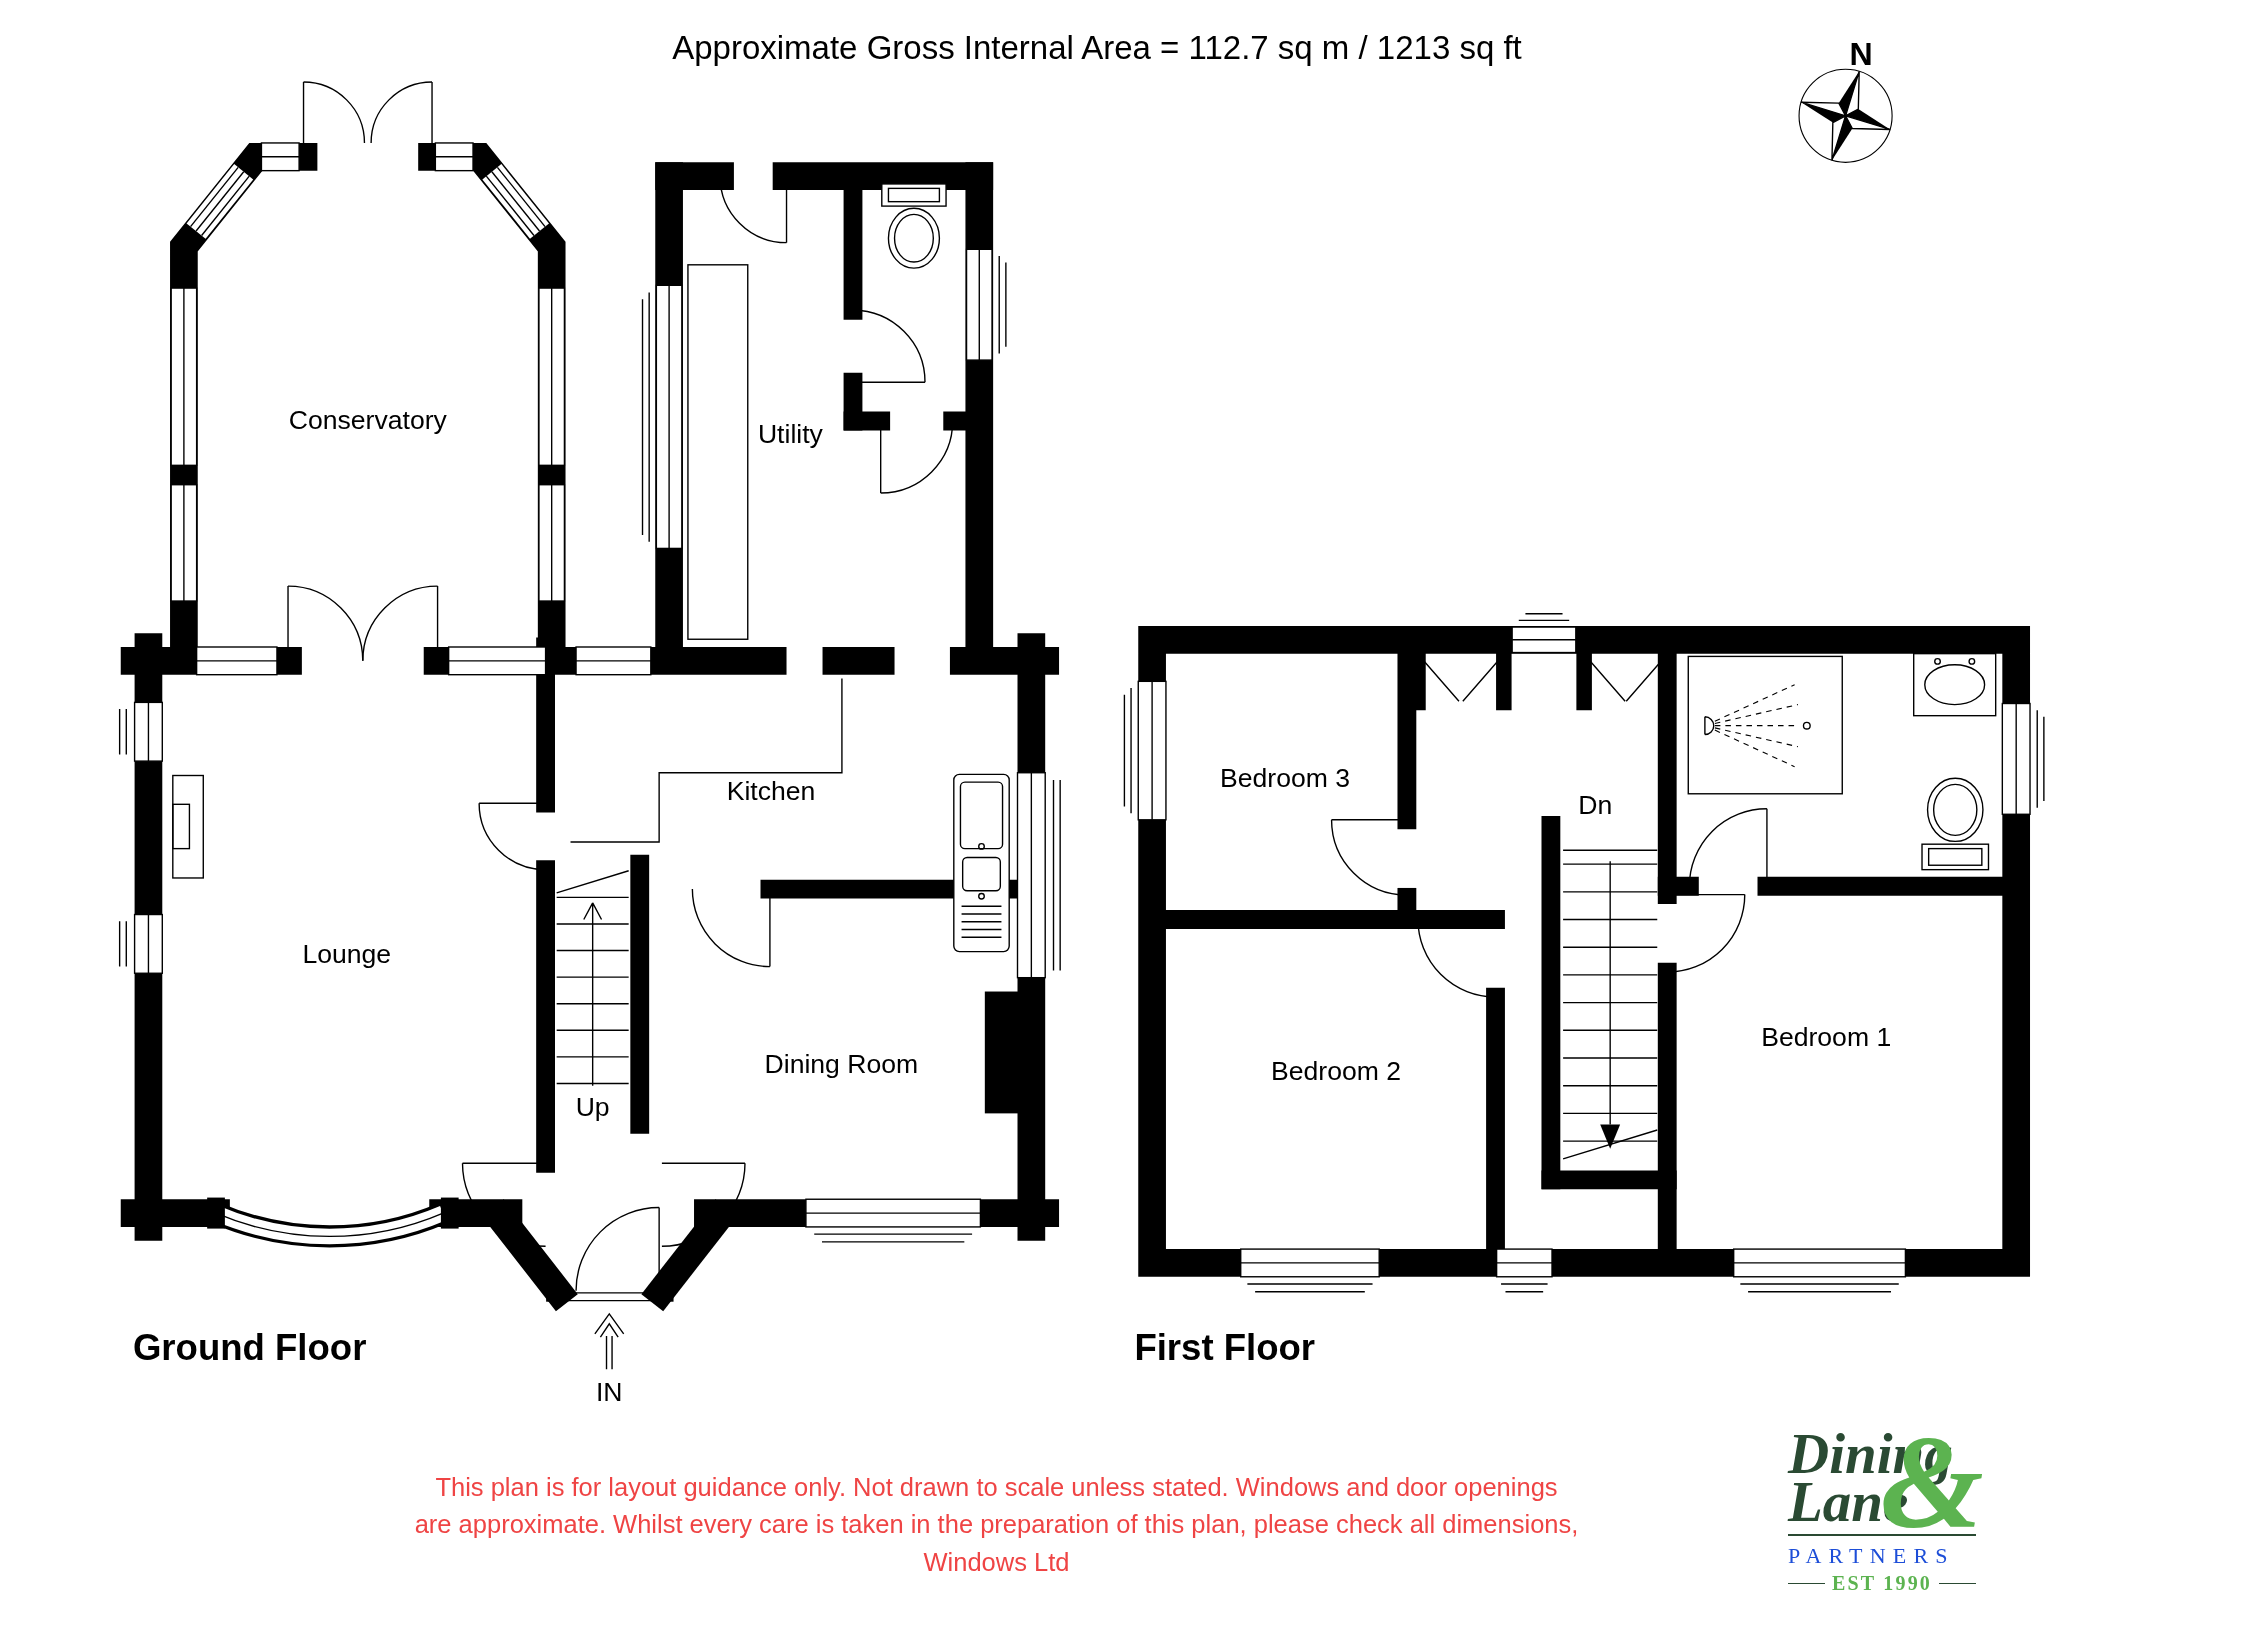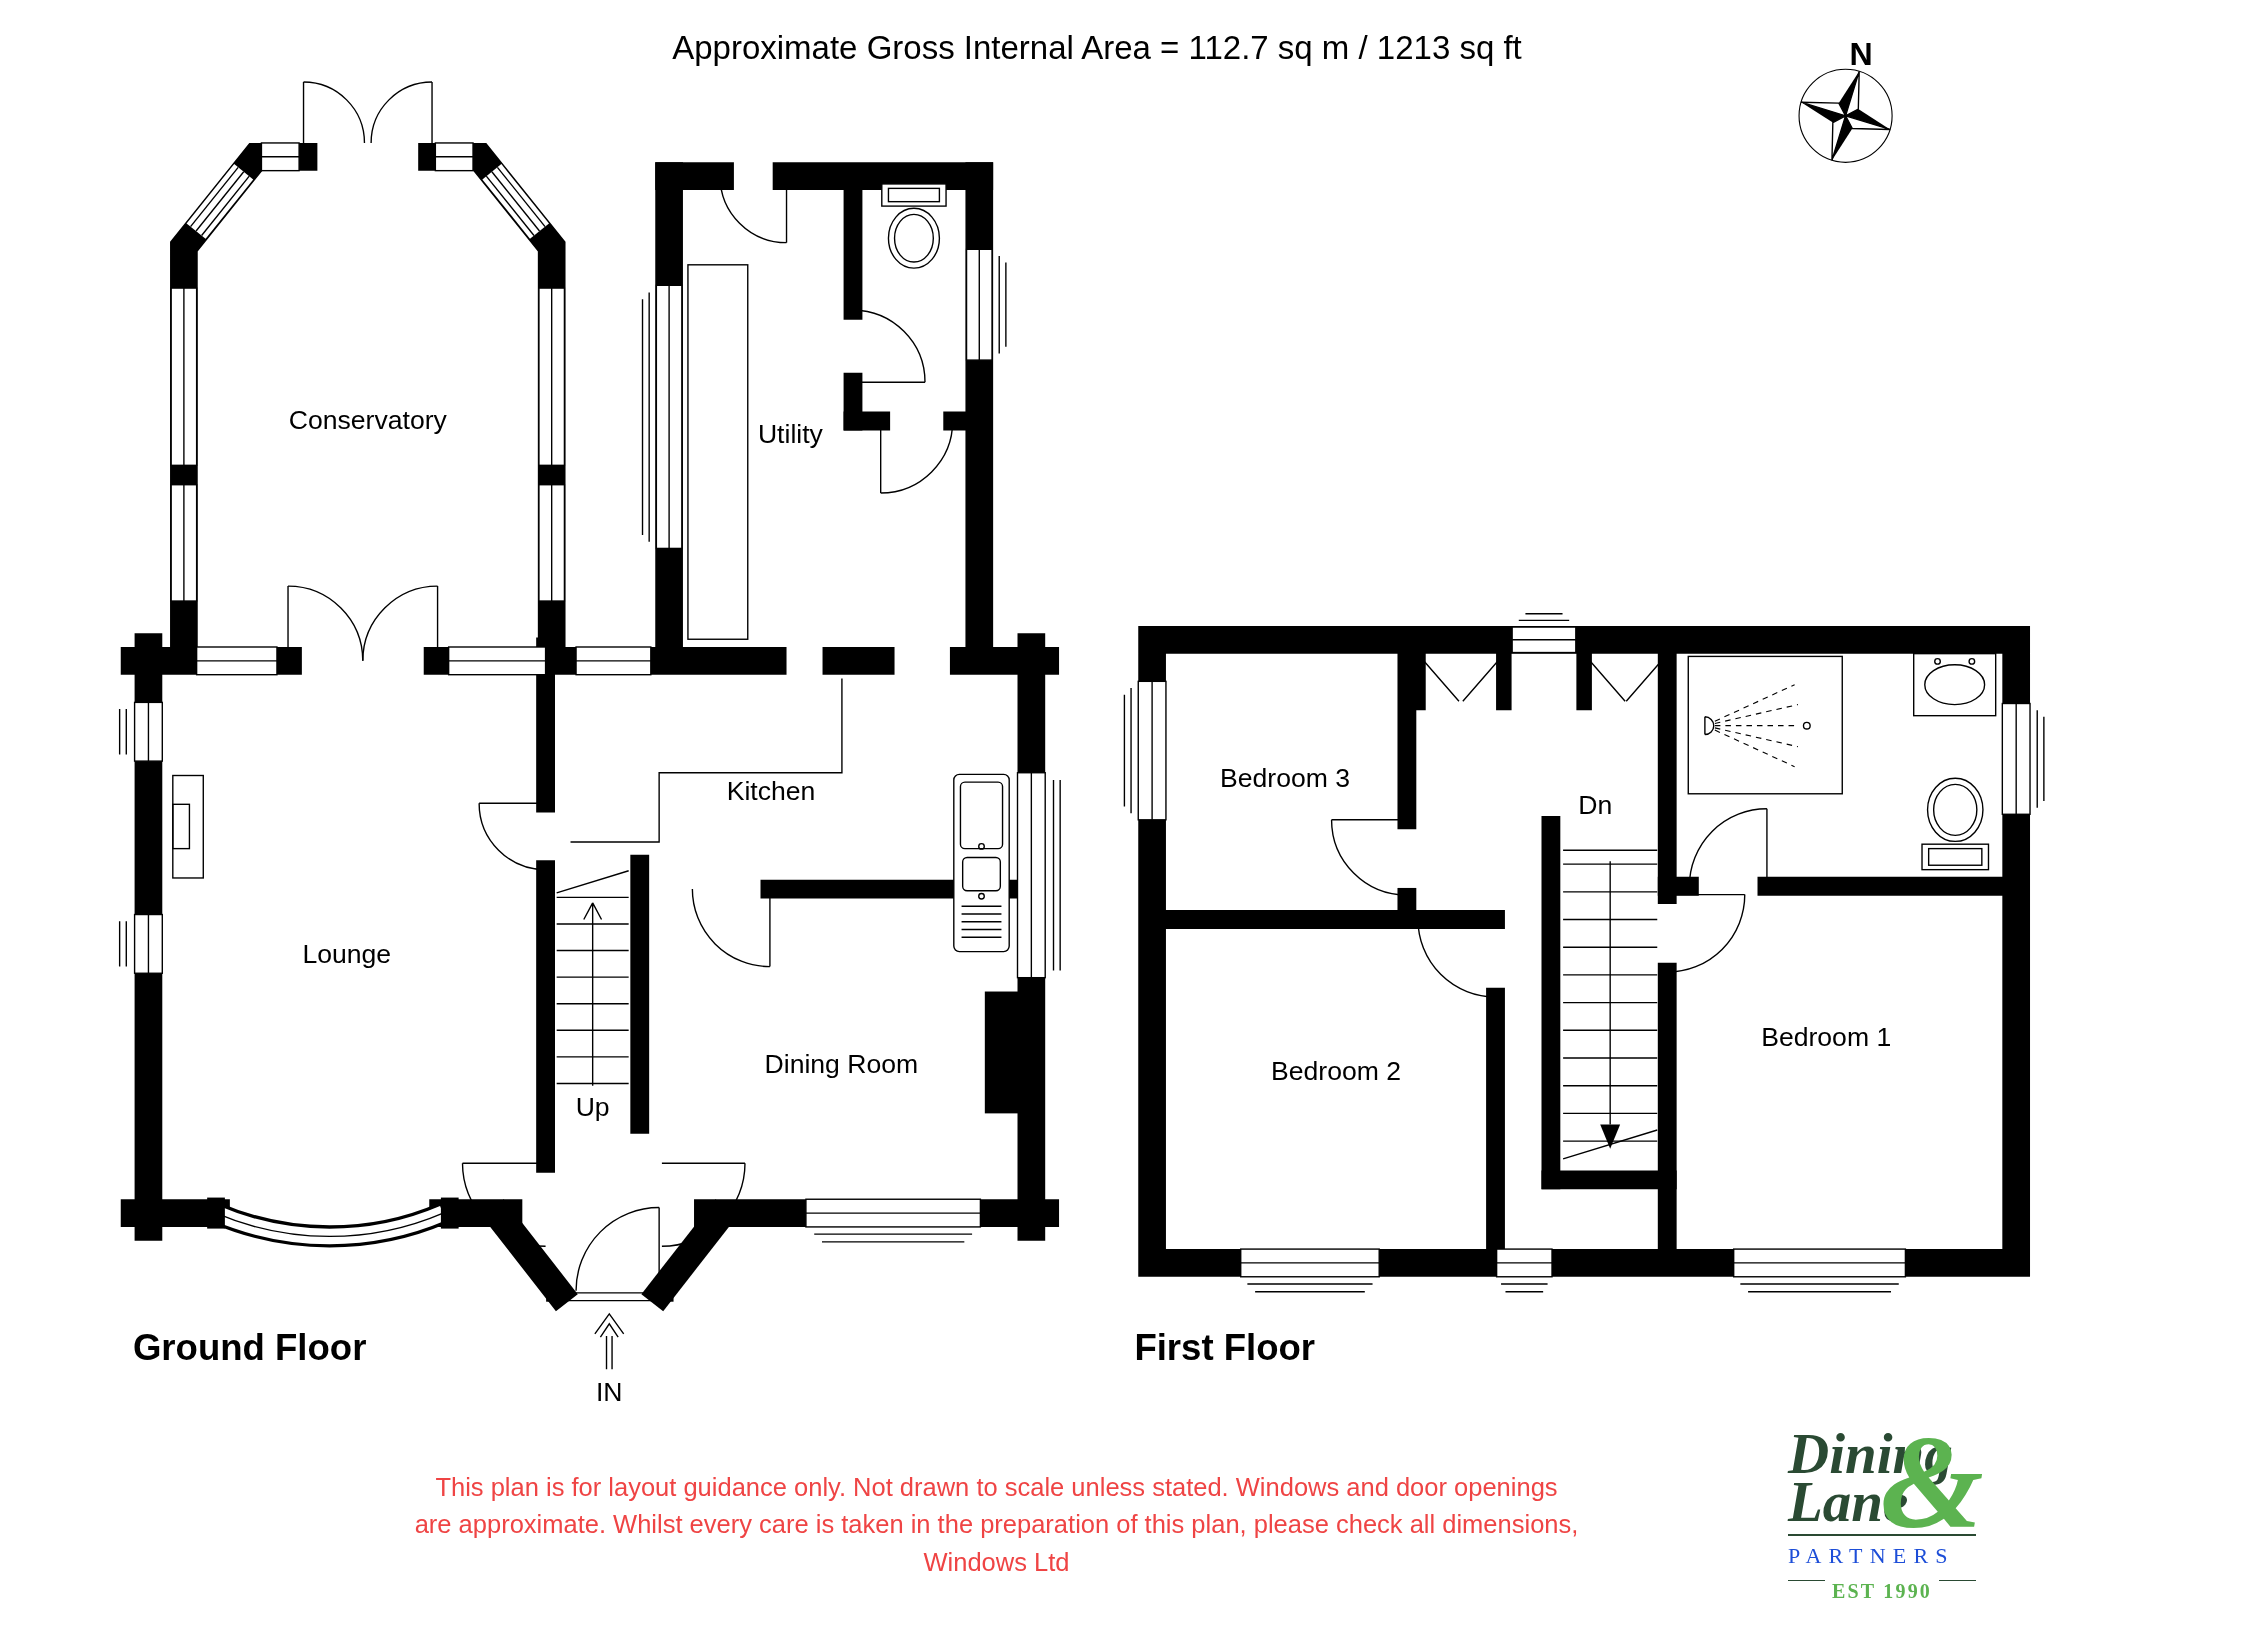--- a/index.html
+++ b/index.html
@@ -11,21 +11,21 @@
   .disclaimer{position:absolute;left:332px;top:1469px;width:1329px;text-align:center;
               font-size:25.5px;line-height:1.47;color:#ef4444;}
   .logo{position:absolute;left:1788px;top:1430px;width:188px;}
   .logo .names{position:relative;font-family:"Liberation Serif",serif;font-style:italic;
                font-weight:bold;font-size:57px;line-height:.84;color:#2a4a33;}
   .logo .amp{position:absolute;right:-7.8px;top:-14.4px;font-family:"Liberation Serif",serif;
              font-style:italic;font-weight:bold;font-size:133px;color:#5cb350;line-height:1;}
   .logo .rule{border-top:2.2px solid #2a4a33;margin-top:7.8px;}
   .logo .partners{font-family:"Liberation Serif",serif;font-size:22px;letter-spacing:7.2px;
                   color:#1d4ed8;margin-top:7.8px;white-space:nowrap;}
-  .logo .est-row{display:flex;gap:7px;margin-top:11px;}
+  .logo .est-row{display:flex;align-items:center;gap:7px;margin-top:3px;}
   .logo .est-line{flex:1;border-top:1.7px solid #2a4a33;}
   .logo .est{font-family:"Liberation Serif",serif;font-weight:bold;font-size:20px;
              letter-spacing:2.2px;color:#5cb350;white-space:nowrap;}
   
   .wall{stroke:#000;fill:none;stroke-width:50px;stroke-linecap:square;}
   .wall-in{stroke:#000;fill:none;stroke-width:34px;stroke-linecap:square;}
   .wall-stub{stroke:#000;fill:none;stroke-width:28px;stroke-linecap:square;}
   .thin{stroke:#000;fill:none;stroke-width:2.5px;}
   .win{fill:#fff;stroke:#000;stroke-width:2.5px;}
   .lbl{font-family:"Liberation Sans",sans-serif;font-size:48px;fill:#000;text-anchor:middle;}

